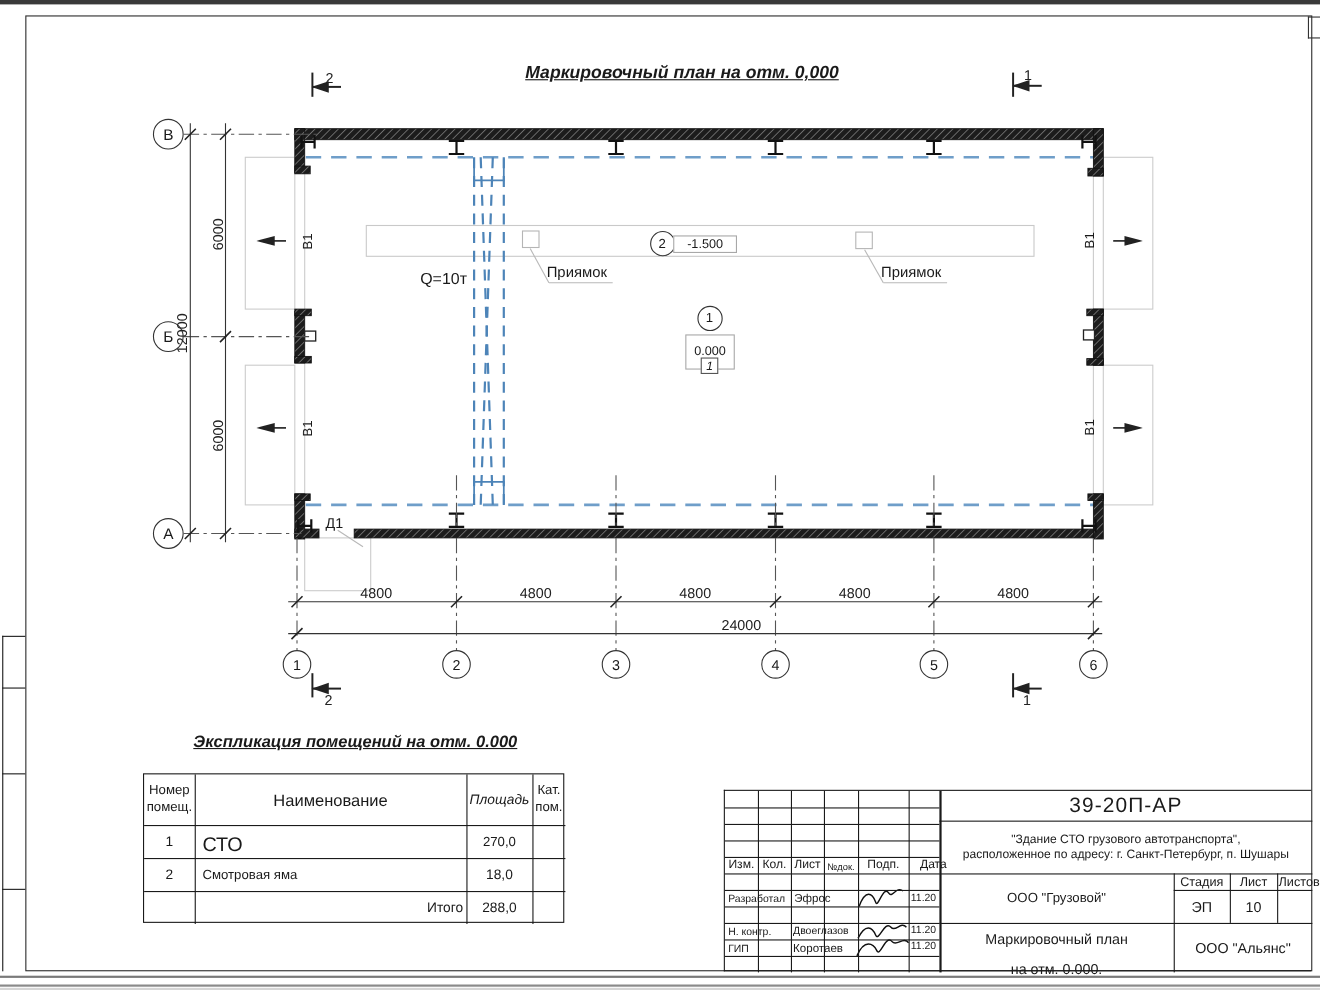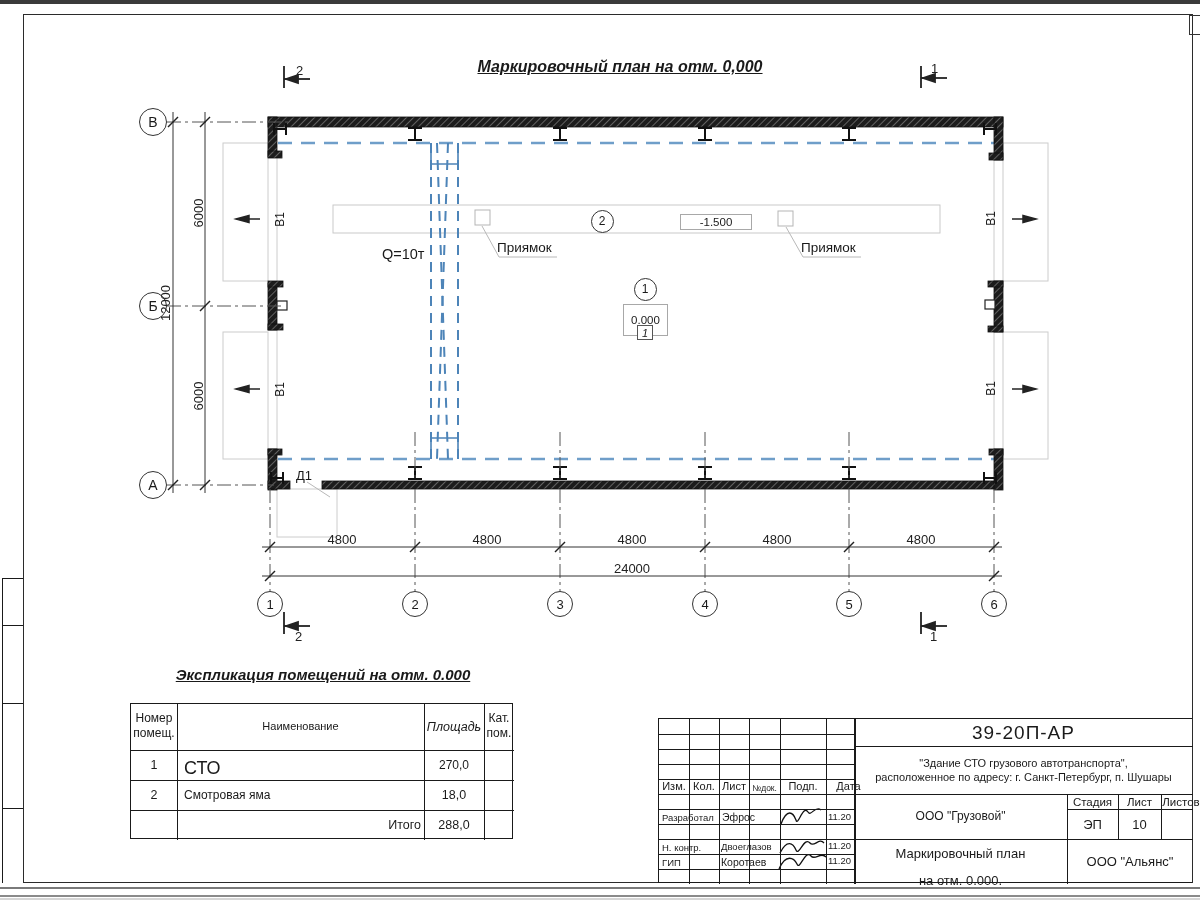--- a/index.html
+++ b/index.html
@@ -245,54 +245,54 @@
   <div class="bubble" style="left:547px;top:591px;width:26px;height:26px;">3</div>
   <div class="bubble" style="left:692px;top:591px;width:26px;height:26px;">4</div>
   <div class="bubble" style="left:836px;top:591px;width:26px;height:26px;">5</div>
   <div class="bubble" style="left:981px;top:591px;width:26px;height:26px;">6</div>
 
   <div class="abs dimtxt ctr" style="left:312px;top:532px;width:60px;">4800</div>
   <div class="abs dimtxt ctr" style="left:457px;top:532px;width:60px;">4800</div>
   <div class="abs dimtxt ctr" style="left:602px;top:532px;width:60px;">4800</div>
   <div class="abs dimtxt ctr" style="left:747px;top:532px;width:60px;">4800</div>
   <div class="abs dimtxt ctr" style="left:891px;top:532px;width:60px;">4800</div>
-  <div class="abs dimtxt ctr" style="left:572px;top:561px;width:120px;">24000</div>
+  <div class="abs dimtxt ctr" style="left:572px;top:561px;width:120px;text-align:right;">24000</div>
 
   <div class="abs dimtxt ctr rot" style="left:176px;top:206px;width:44px;height:14px;">6000</div>
   <div class="abs dimtxt ctr rot" style="left:176px;top:389px;width:44px;height:14px;">6000</div>
   <div class="abs dimtxt ctr rot" style="left:139px;top:296px;width:52px;height:14px;">12000</div>
 
   <div class="abs ctr rot" style="left:266px;top:213px;width:26px;height:13px;font-size:12px;">В1</div>
   <div class="abs ctr rot" style="left:266px;top:383px;width:26px;height:13px;font-size:12px;">В1</div>
   <div class="abs ctr rot" style="left:977px;top:212px;width:26px;height:13px;font-size:12px;">В1</div>
   <div class="abs ctr rot" style="left:977px;top:382px;width:26px;height:13px;font-size:12px;">В1</div>
 
   <div class="abs" style="left:382px;top:246px;font-size:14.5px;">Q=10т</div>
   <div class="abs" style="left:497px;top:240px;font-size:13.5px;">Приямок</div>
   <div class="abs" style="left:801px;top:240px;font-size:13.5px;">Приямок</div>
   <div class="abs" style="left:296px;top:468px;font-size:13px;">Д1</div>
 
   <div class="bubble" style="left:590.5px;top:209.5px;width:23px;height:23px;font-size:12px;border-width:1.1px;">2</div>
-  <div class="elevbox" style="left:680px;top:214px;width:72px;height:16px;">-1.500</div>
+  <div class="elevbox" style="left:612px;top:214px;width:58px;height:16px;">-1.500</div>
   <div class="bubble" style="left:633.5px;top:277.5px;width:23px;height:23px;font-size:12px;border-width:1.1px;">1</div>
   <div class="elevbox" style="left:623px;top:304px;width:45px;height:32px;">0.000</div>
   <div class="floorbox" style="left:637px;top:325px;width:16px;height:15px;">1</div>
 
   <div class="abs tblTitle ctr" style="left:168px;top:666px;width:310px;">Экспликация помещений на отм. 0.000</div>
 
   <div class="abs" style="left:130px;top:703px;width:383px;height:136px;border:1.6px solid #1a1a1a;">
     <div class="vl" style="left:46px;top:0;height:136px;"></div>
     <div class="vl" style="left:293px;top:0;height:136px;"></div>
     <div class="vl" style="left:353px;top:0;height:136px;"></div>
     <div class="hl" style="left:0;top:46px;width:383px;"></div>
     <div class="hl" style="left:0;top:76px;width:383px;"></div>
     <div class="hl" style="left:0;top:106px;width:383px;"></div>
 
     <div class="abs ctr" style="left:0;top:7px;width:46px;font-size:12px;line-height:1.25;">Номер помещ.</div>
-    <div class="abs ctr" style="left:46px;top:16px;width:247px;font-size:11px;">Наименование</div>
+    <div class="abs ctr" style="left:46px;top:16px;width:247px;font-size:15px;">Наименование</div>
     <div class="abs ctr" style="left:293px;top:16px;width:60px;font-size:12.5px;font-style:italic;">Площадь</div>
     <div class="abs ctr" style="left:353px;top:7px;width:30px;font-size:12px;line-height:1.25;">Кат. пом.</div>
 
     <div class="abs ctr" style="left:0;top:54px;width:46px;font-size:12.5px;">1</div>
     <div class="abs" style="left:53px;top:54px;width:238px;font-size:18px;">СТО</div>
     <div class="abs ctr" style="left:293px;top:54px;width:60px;font-size:12px;">270,0</div>
 
     <div class="abs ctr" style="left:0;top:84px;width:46px;font-size:12.5px;">2</div>
     <div class="abs" style="left:53px;top:84px;width:238px;font-size:12px;">Смотровая яма</div>
     <div class="abs ctr" style="left:293px;top:84px;width:60px;font-size:12.5px;">18,0</div>

